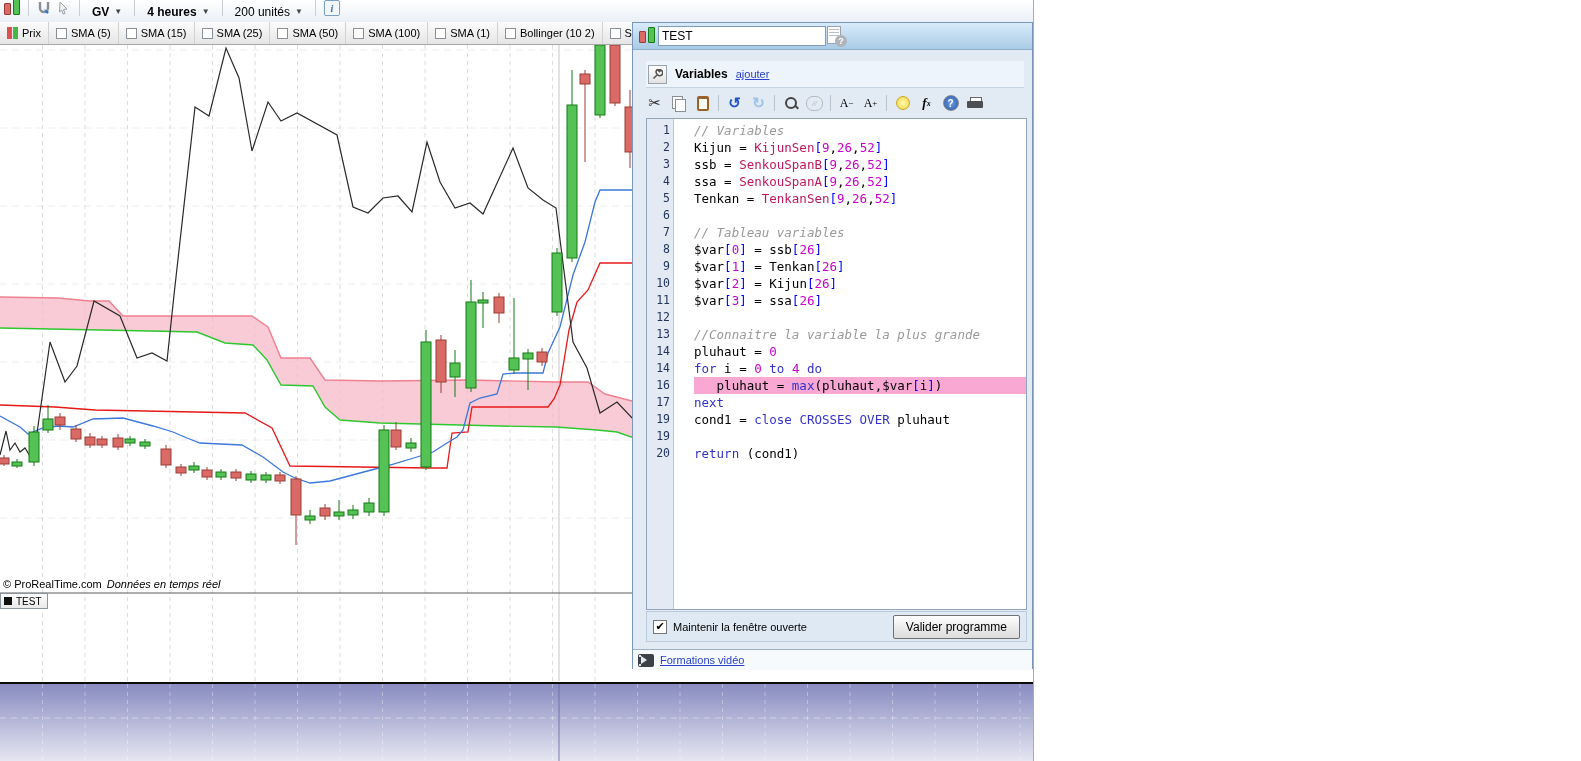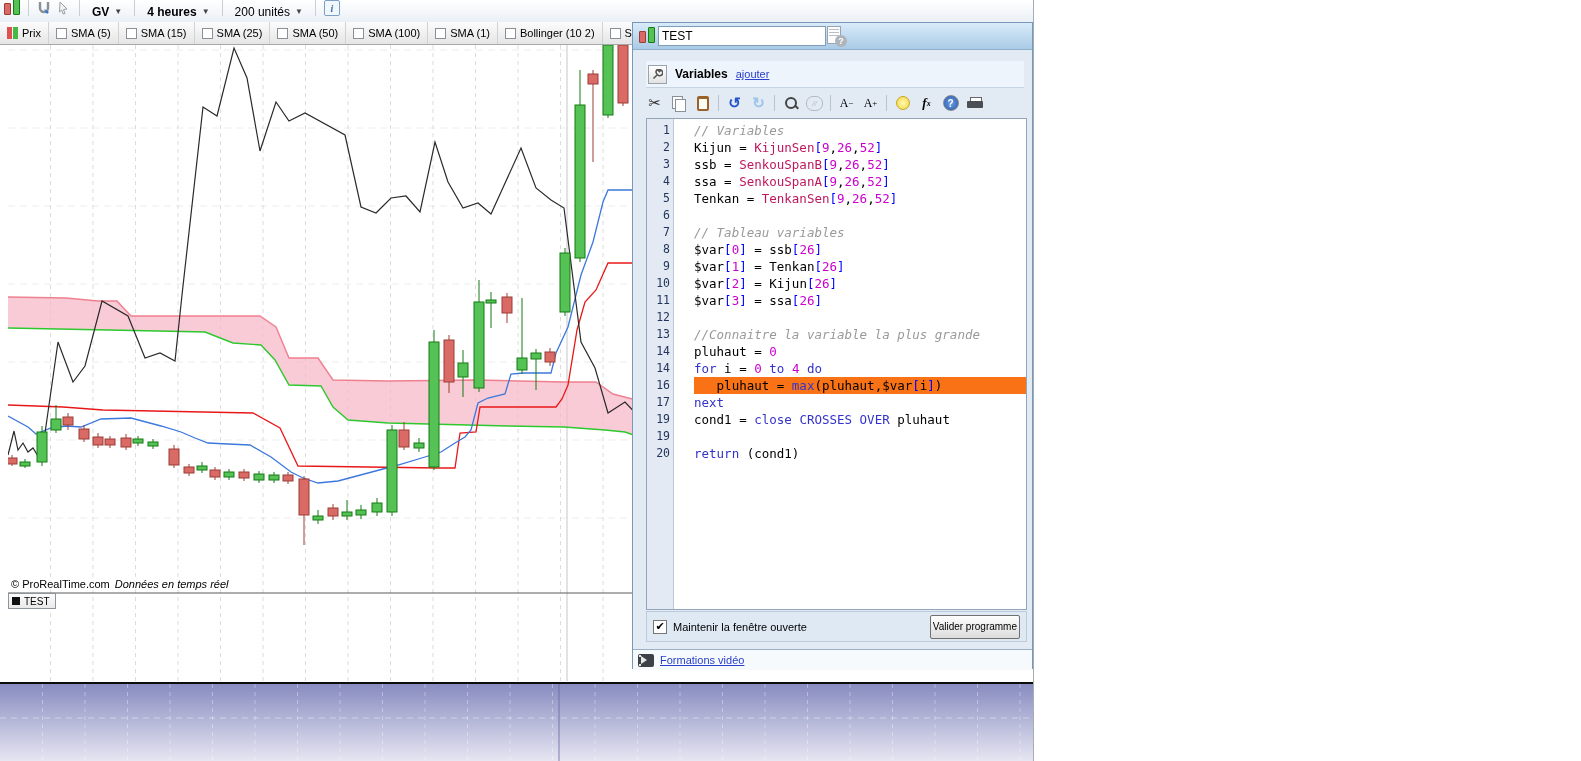--- a/index.html
+++ b/index.html
@@ -28,21 +28,21 @@
           background:linear-gradient(#fcfcfc,#e5e5e5);border-bottom:1px solid #a8a8a8;
           display:flex;align-items:center;font-size:11px;overflow:hidden;box-sizing:border-box;}
   .ind-item{display:flex;align-items:center;gap:4px;padding:0 7px;height:100%;border-right:1px solid #d2d2d2;white-space:nowrap;}
   .cbx{width:11px;height:11px;border:1px solid #8a9097;background:#fff;box-sizing:border-box;display:inline-block;}
   .prix-ic{display:inline-flex;gap:1px;}
   .prix-ic i{display:block;width:5px;height:12px;}
   .prix-ic .pr{background:#e05050;}
   .prix-ic .pg{background:#46b846;}
 
   
-  .chartwrap{position:absolute;left:8px;top:45px;width:632px;height:636px;background:#fff;}
+  .chartwrap{position:absolute;left:0;top:45px;width:632px;height:636px;background:#fff;}
   .chart-svg{position:absolute;left:0;top:0;}
   .copyright{position:absolute;left:3px;top:533px;font-size:11px;color:#000;background:rgba(255,255,255,.75);white-space:nowrap;}
   .copyright .rt{font-style:italic;margin-left:5px;}
   .pane-label{position:absolute;left:0px;top:548px;height:14px;border:1px solid #8f959c;
               background:linear-gradient(#fdfdfd,#e9e9e9);display:inline-flex;align-items:center;gap:4px;
               padding:0 5px 0 3px;font-size:10px;}
   .pane-label .sq{width:8px;height:8px;background:#111;display:inline-block;}
 
   
   .purple{position:absolute;left:0;top:682px;width:1033px;height:79px;border-top:2px solid #0c0c0c;
@@ -97,34 +97,34 @@
   .ic-print .bd{position:absolute;left:0;top:4px;width:16px;height:7px;background:#4a4f55;border-radius:1px;}
   .ic-print .pp{position:absolute;left:3px;top:0px;width:10px;height:5px;background:#fff;border:1px solid #666;}
 
   .p-code{position:absolute;left:13px;top:95px;right:5px;height:490px;background:#fff;
           border:1px solid #93a5bb;display:flex;font-family:"DejaVu Sans Mono","Liberation Mono",monospace;
           font-size:12.5px;overflow:hidden;}
   .gutter{width:27px;background:#e3eaf3;border-right:1px solid #b9c6d6;text-align:right;
           padding:3px 3px 0 0;color:#23355c;font-size:11.5px;box-sizing:border-box;}
   .codecol{flex:1;padding-top:3px;white-space:pre;padding-left:20px;}
   .cl,.gl{height:17px;line-height:17px;}
-  .cl.hl{background:#f97316;}
+  .cl.hl{background:#f9a8d4;}
   .cm{color:#999999;font-style:italic;}
   .kw{color:#3333cc;}
   .num{color:#cc00cc;}
   .br{color:#0000ff;}
   .fn{color:#be185d;}
   .pl{color:#000;}
 
   .p-footer{position:absolute;left:13px;top:588px;right:5px;height:31px;background:#dfe9f3;
             border:1px solid #bccadb;display:flex;align-items:center;box-sizing:border-box;padding:0 6px;}
   .chk{width:12px;height:12px;border:1px solid #777;background:#fff;display:inline-flex;
        align-items:center;justify-content:center;font-size:11px;margin-right:6px;}
-  .btn{margin-left:auto;height:22px;padding:0 2px;border:1px solid #707070;border-radius:2px;
-       background:linear-gradient(#fefefe,#dcdcdc);font-size:10px;display:inline-flex;align-items:center;cursor:pointer;}
+  .btn{margin-left:auto;height:22px;padding:0 12px;border:1px solid #707070;border-radius:2px;
+       background:linear-gradient(#fefefe,#dcdcdc);font-size:12px;display:inline-flex;align-items:center;cursor:pointer;}
   .p-video{position:absolute;left:0;top:626px;right:0;height:20px;border-top:1px solid #9ab0c6;
            background:#f6fafd;display:flex;align-items:center;gap:6px;padding-left:5px;}
   .film{position:relative;width:16px;height:13px;background:#3c4248;border-radius:2px;}
   .film i{position:absolute;top:2px;left:3px;width:0;height:0;border-left:6px solid #e8e8e8;
           border-top:4px solid transparent;border-bottom:4px solid transparent;}
   .film b{position:absolute;left:1px;width:2px;height:2px;background:#e8e8e8;}
   .film .h1{top:1px;} .film .h2{bottom:1px;}
 </style>
 </head>
 <body>

